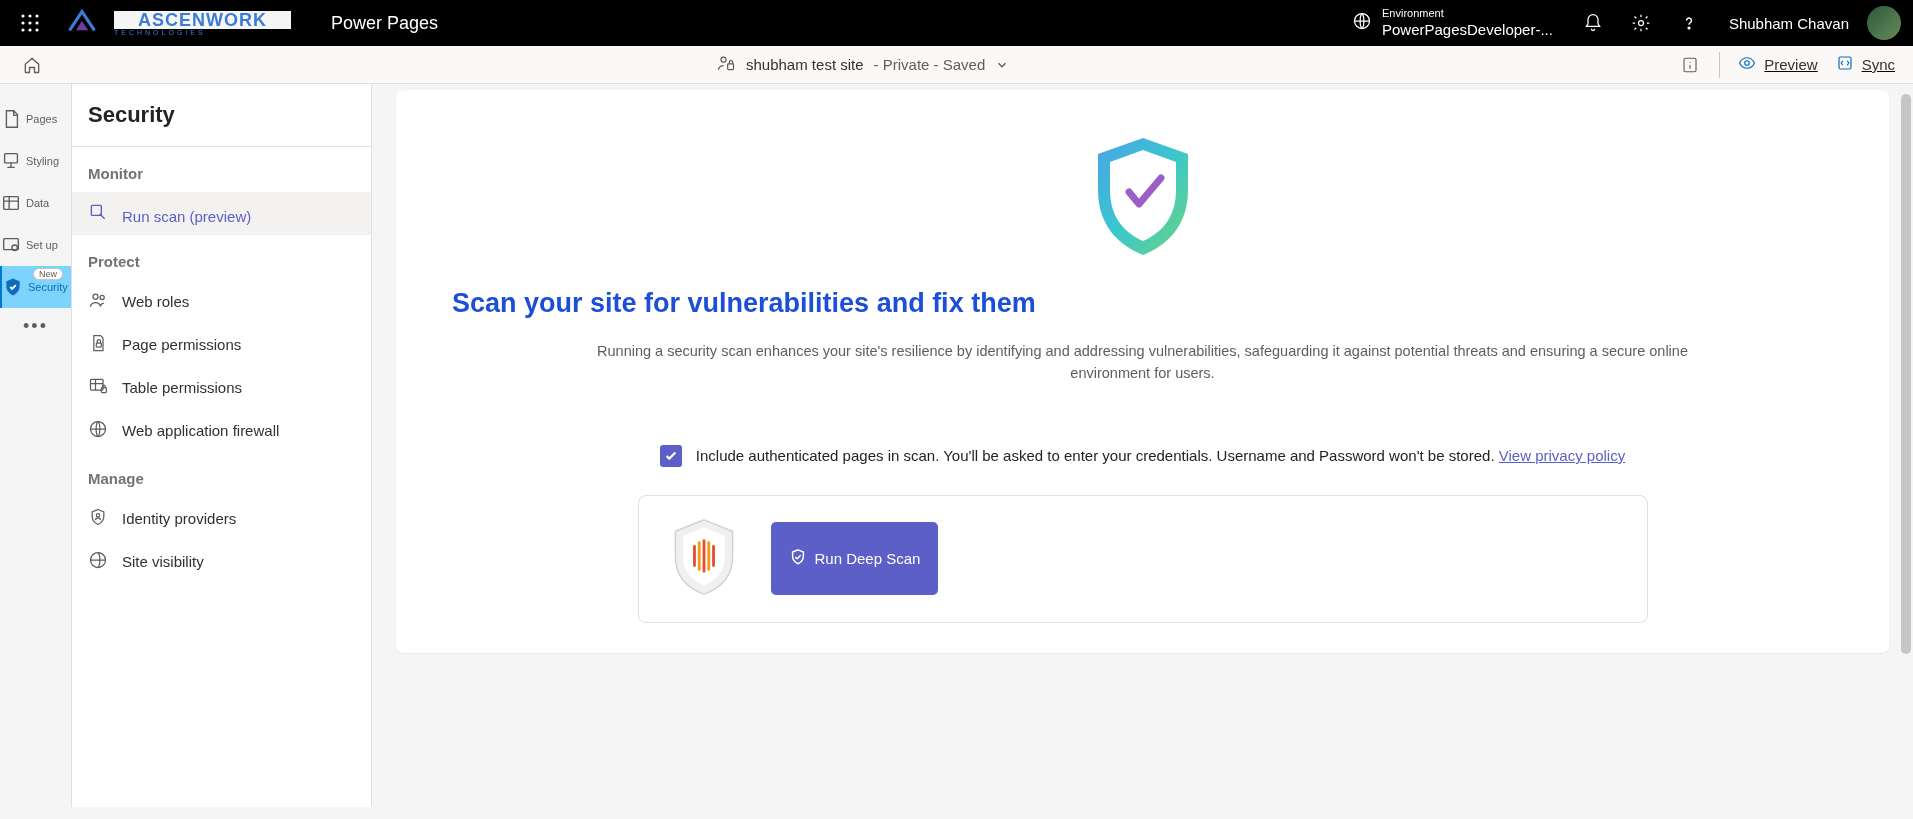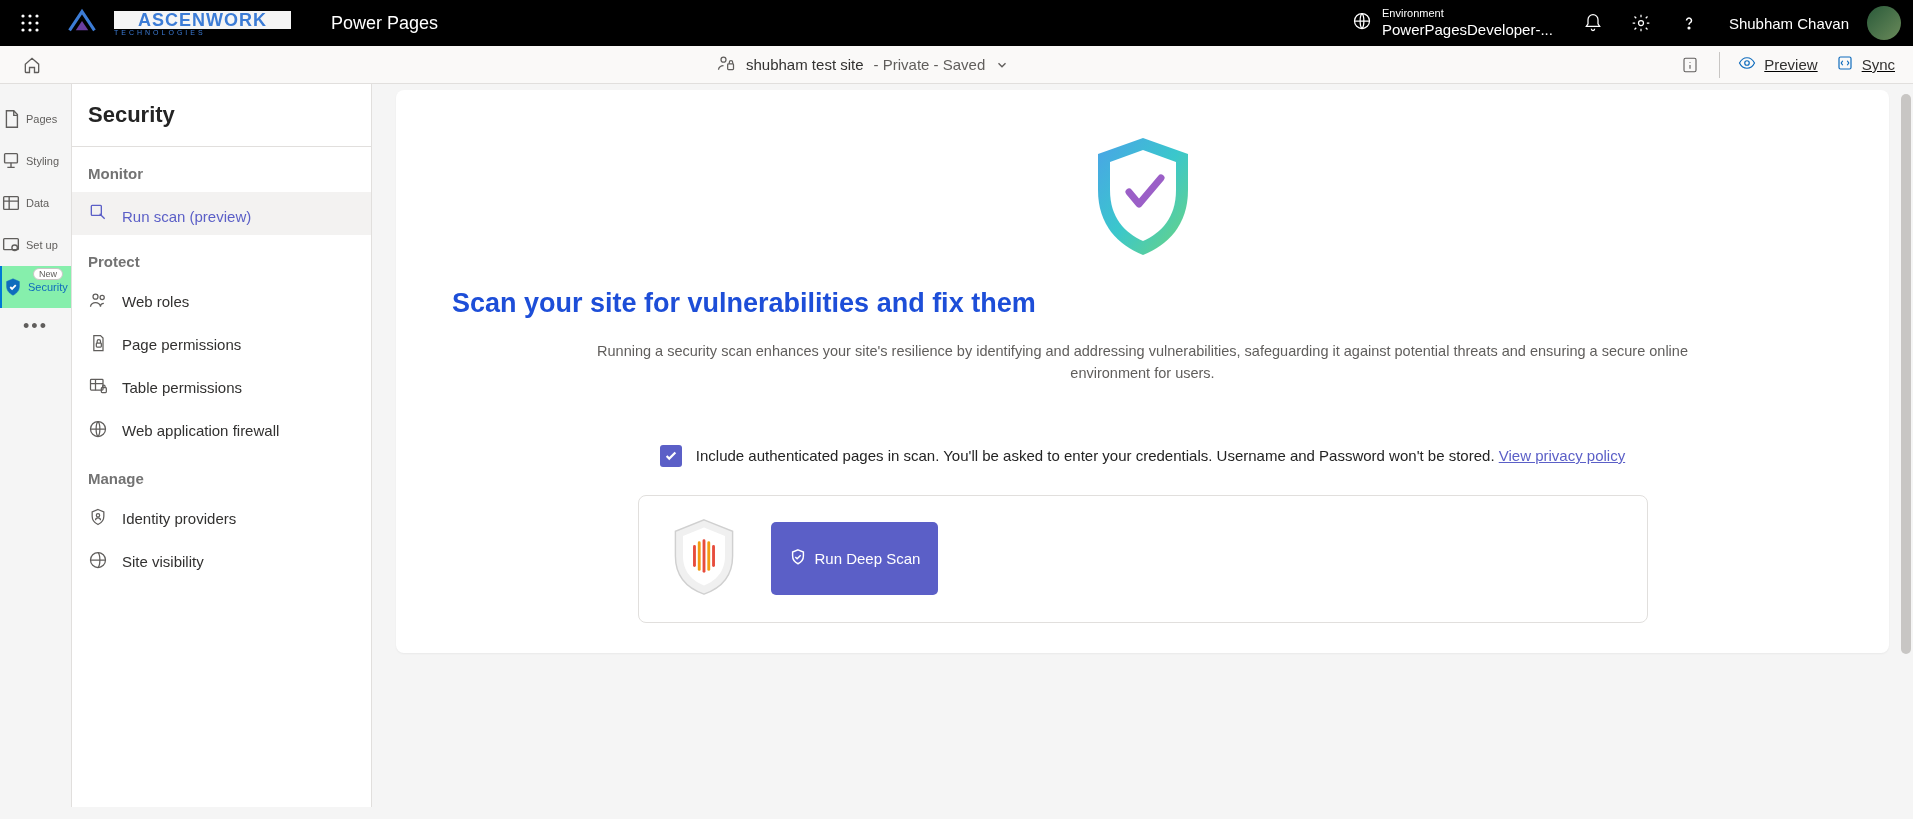--- a/index.html
+++ b/index.html
@@ -50,21 +50,21 @@
     .preview-btn svg, .sync-btn svg { width: 18px; height: 18px; }
 
     
     .body-wrap { display: flex; height: calc(819px - 96px); }
 
     
     .left-rail { width: 72px; background: #f5f5f5; border-right: 1px solid #e1dfdd; display: flex; flex-direction: column; align-items: center; padding-top: 14px; }
     .rail-item { display: flex; flex-direction: row; align-items: center; gap: 4px; padding: 10px 0; width: 100%; cursor: pointer; position: relative; }
     .rail-item svg { width: 22px; height: 22px; }
     .rail-item .rlabel { font-size: 11px; color: #605e5c; }
-    .rail-item.active { border-left: 2px solid #0078d4; background: #86efac; }
+    .rail-item.active { border-left: 2px solid #0078d4; background: #7dd3fc; }
     .rail-item.active .rlabel { color: #0f6cbd; }
     .rail-item .new-badge { position: absolute; top: 2px; right: 8px; font-size: 9px; background: #fff; border: 1px solid #c8c6c4; border-radius: 8px; padding: 0 5px; color: #605e5c; }
     .rail-more { margin-top: 8px; font-size: 18px; color: #605e5c; letter-spacing: 2px; cursor: pointer; }
 
     
     .sidebar { width: 300px; background: #fff; border-right: 1px solid #e1dfdd; overflow-y: auto; }
     .sidebar h1 { font-size: 22px; font-weight: 700; padding: 18px 16px; border-bottom: 1px solid #e1dfdd; color: #242424; }
     .section-label { font-size: 15px; font-weight: 600; padding: 18px 16px 10px; color: #737373; }
     .nav-item { display: flex; align-items: center; gap: 14px; padding: 10px 16px; cursor: pointer; font-size: 15px; color: #323130; }
     .nav-item svg { width: 20px; height: 20px; flex-shrink: 0; }

